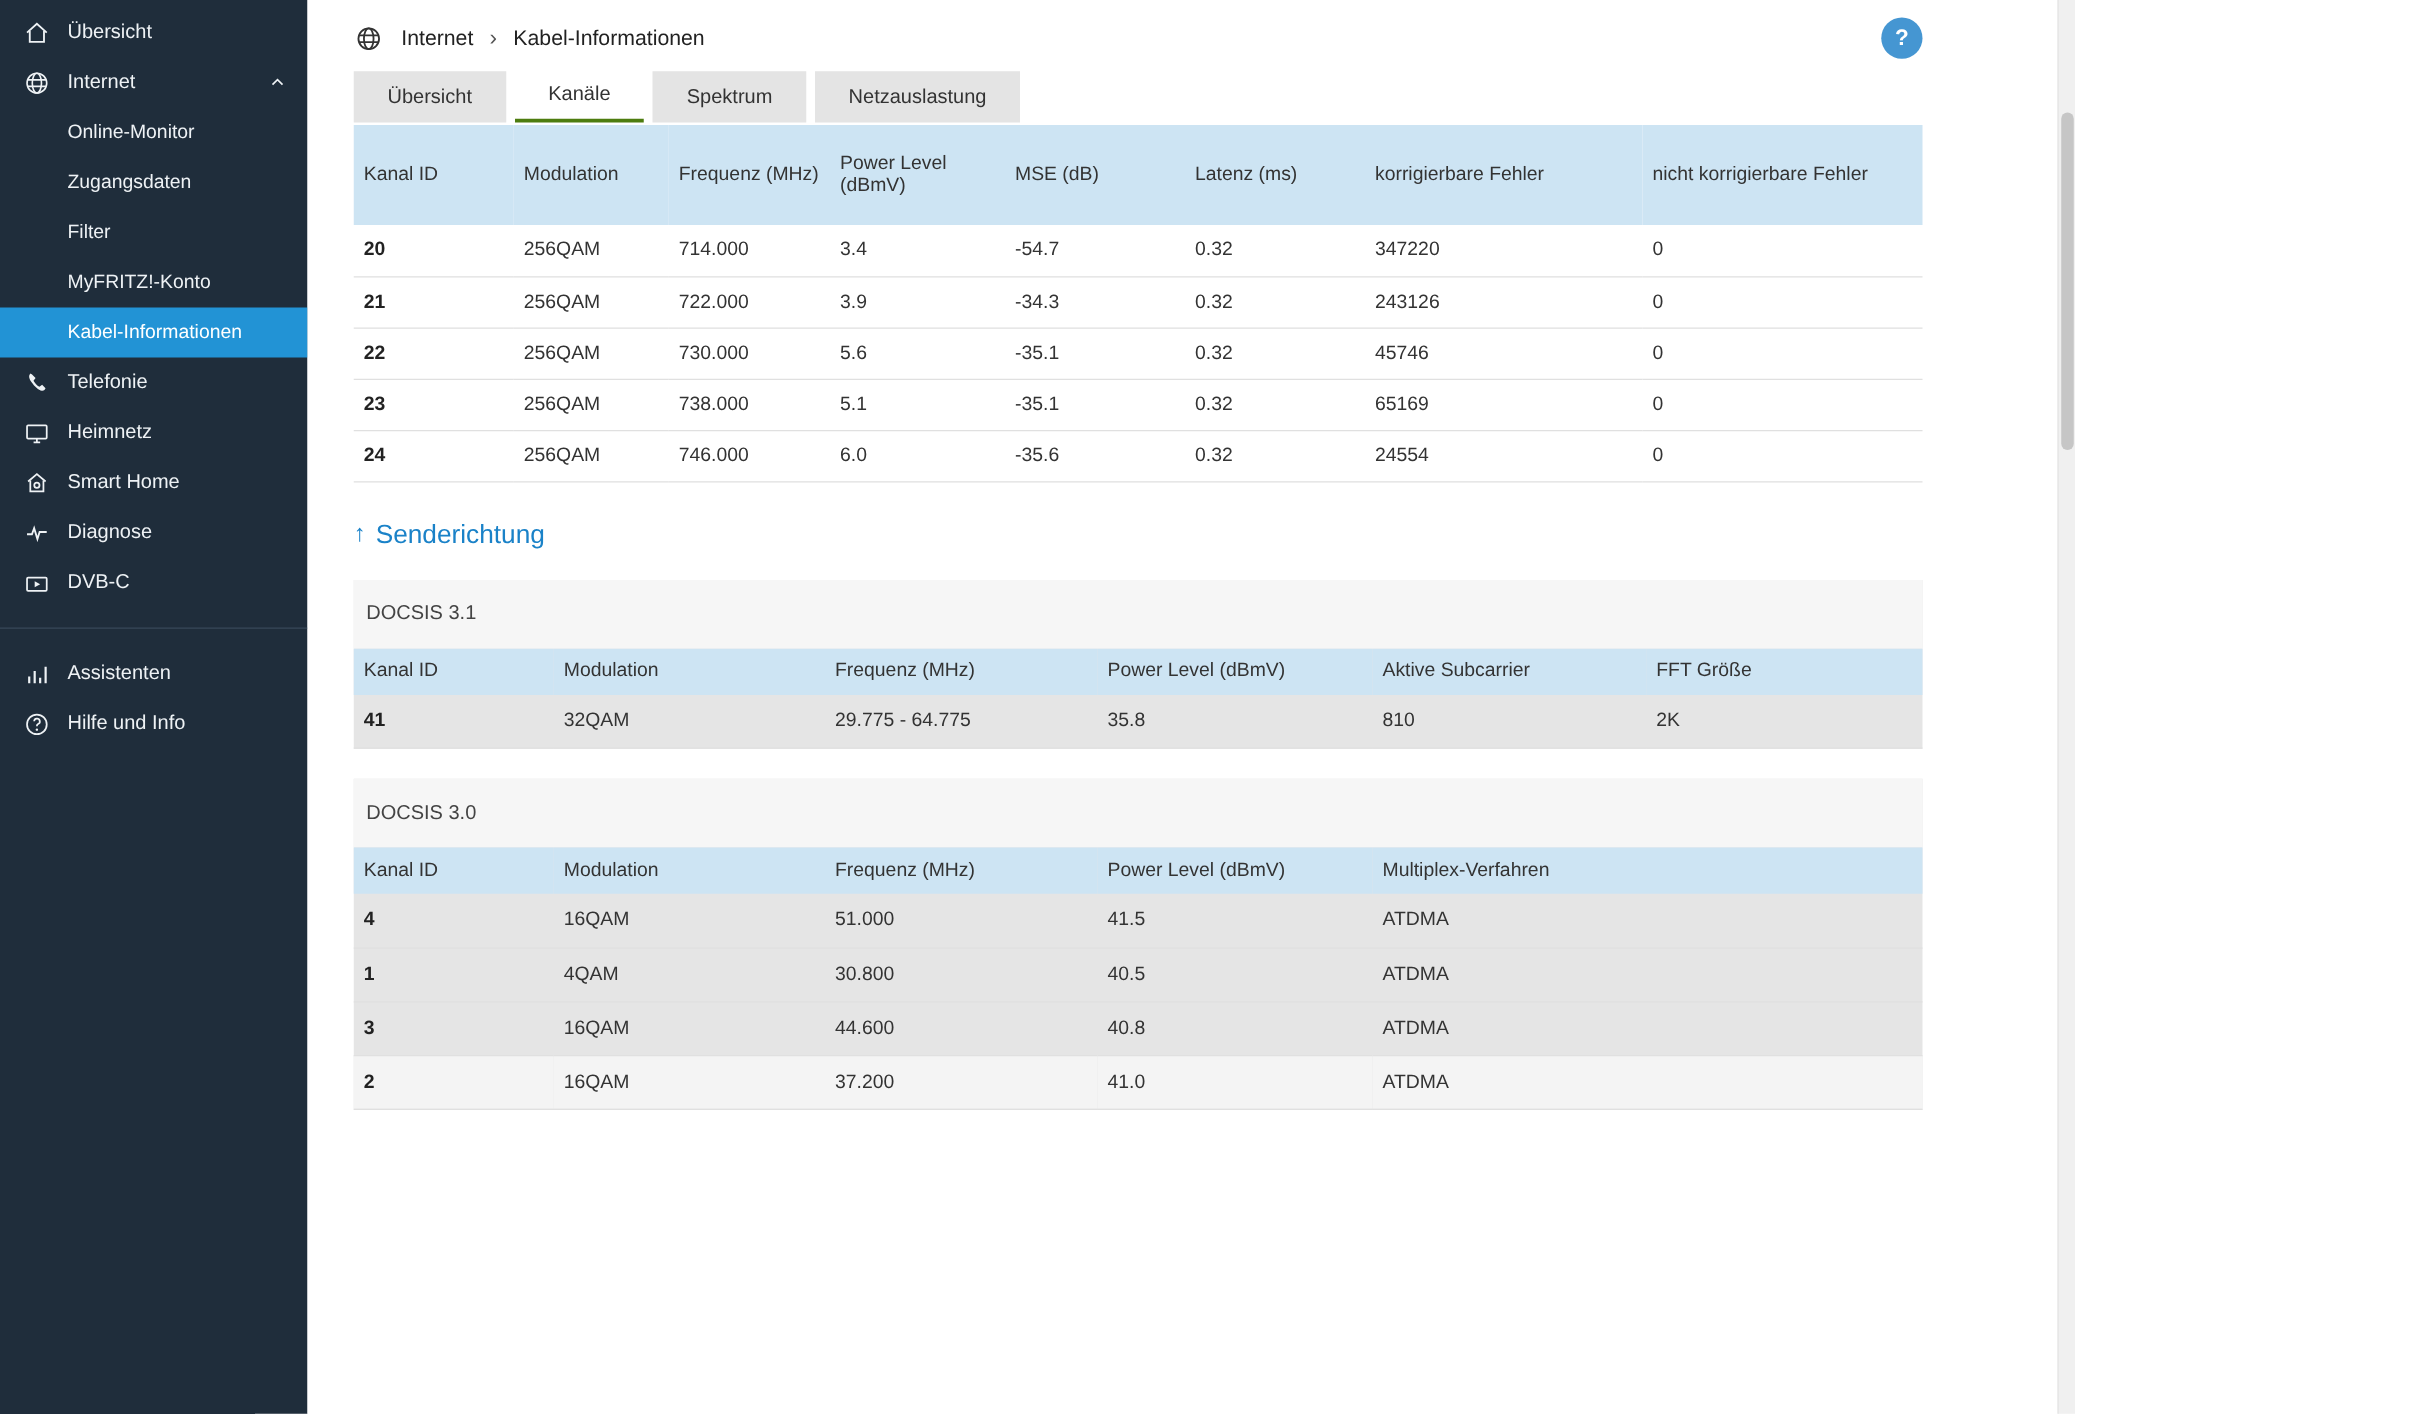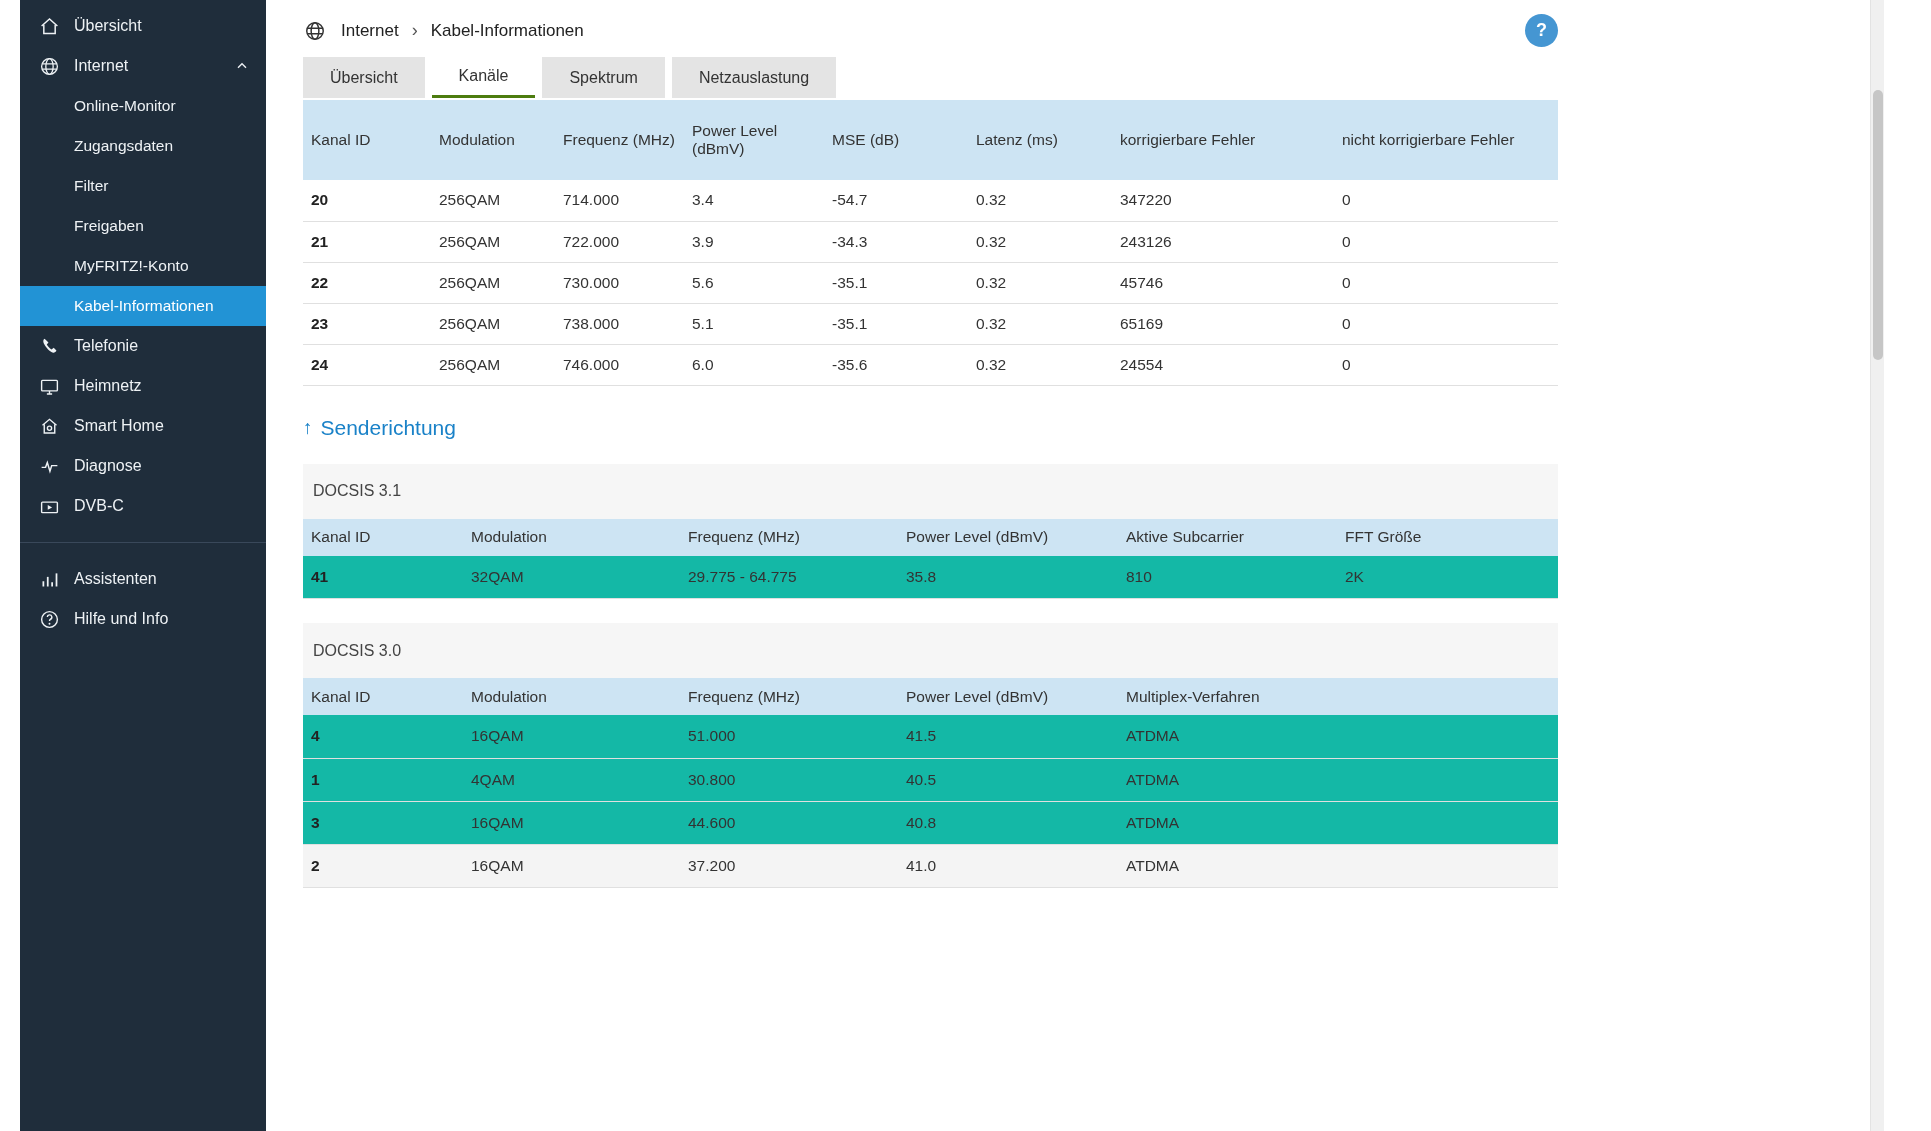--- a/index.html
+++ b/index.html
@@ -2,21 +2,21 @@
 <html><head>
 <meta charset="utf-8">
 <style>
   * { box-sizing: border-box; }
   html,body { margin:0; padding:0; }
   body {
     font-family: "Liberation Sans", "DejaVu Sans", sans-serif;
     background:#ffffff; color:#333;
     width:1931px; height:1131px; overflow:hidden;
   }
-  .layout { display:flex; width:1884px; height:1131px; position:relative;padding-left:20px; }
+  .layout { display:flex; width:1660px; height:1131px; position:relative; }
 
   
   .sidebar {
     width:246px; flex-shrink:0; background:#1f2d3b; color:#eef2f5;
     padding-top:6px; height:100%;
   }
   .side-item {
     display:flex; align-items:center; height:40px; padding:0 16px 0 18px;
     font-size:16px; cursor:pointer; white-space:nowrap;
   }
@@ -70,21 +70,21 @@
   }
   table.data-table td:first-child { font-weight:bold; color:#222; }
   .t1-wrap { margin-top:2px; }
 
   .section-heading {
     margin-top:30px; color:#1a82c8; font-size:21px; display:flex;
     align-items:center; gap:8px;
   }
   .section-heading .arrow { font-size:19px; }
 
-  .panel { width:1255px; margin-top:24px; background:#14b8a6; }
+  .panel { width:1255px; margin-top:24px; background:#e5e5e5; }
   .panel-title {
     background:#f6f6f6; height:55px; display:flex; align-items:center;
     padding-left:10px; font-size:16px; color:#444;
   }
   table.t31 th, table.t30 th { height:37px; padding:6px 8px; }
   table.t31 td, table.t30 td { height:43px; }
   table.t30 tbody tr:nth-child(4) td { background:#f4f4f4; }
 
   
   .scrollbar-track {
@@ -130,23 +130,20 @@
     </div>
 
     <div class="side-item sub">
       <span>Online-Monitor</span>
     </div>
     <div class="side-item sub">
       <span>Zugangsdaten</span>
     </div>
     <div class="side-item sub">
       <span>Filter</span>
-    </div>
-    <div class="side-item sub">
-      <span>Freigaben</span>
     </div>
     <div class="side-item sub">
       <span>MyFRITZ!-Konto</span>
     </div>
     <div class="side-item sub active">
       <span>Kabel-Informationen</span>
     </div>
 
     <div class="side-item">
       <span class="icon">

